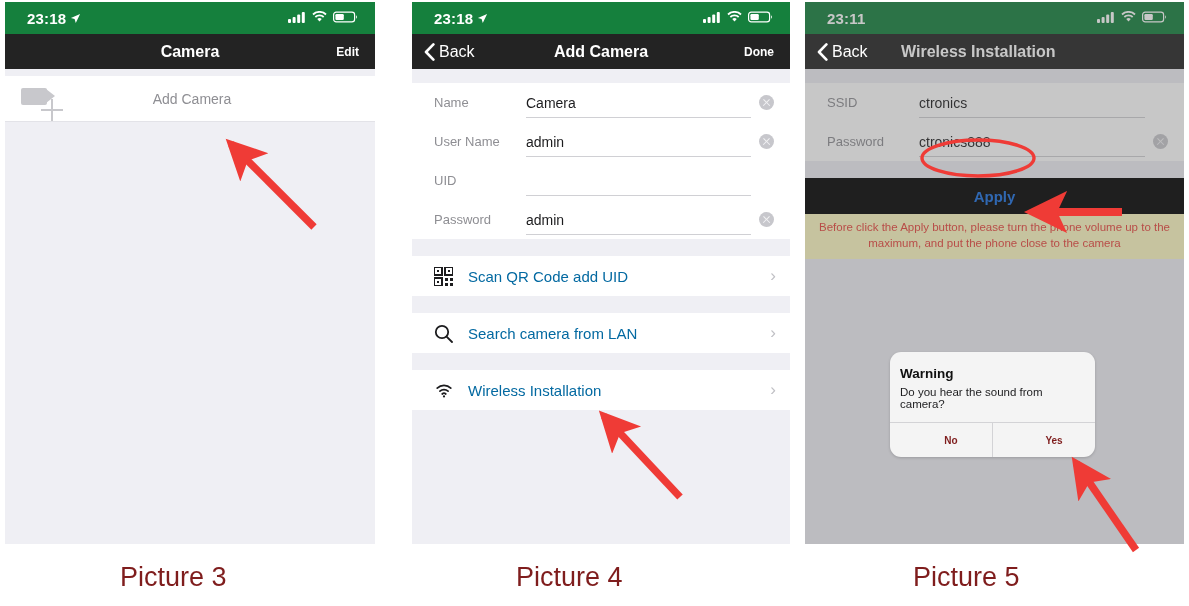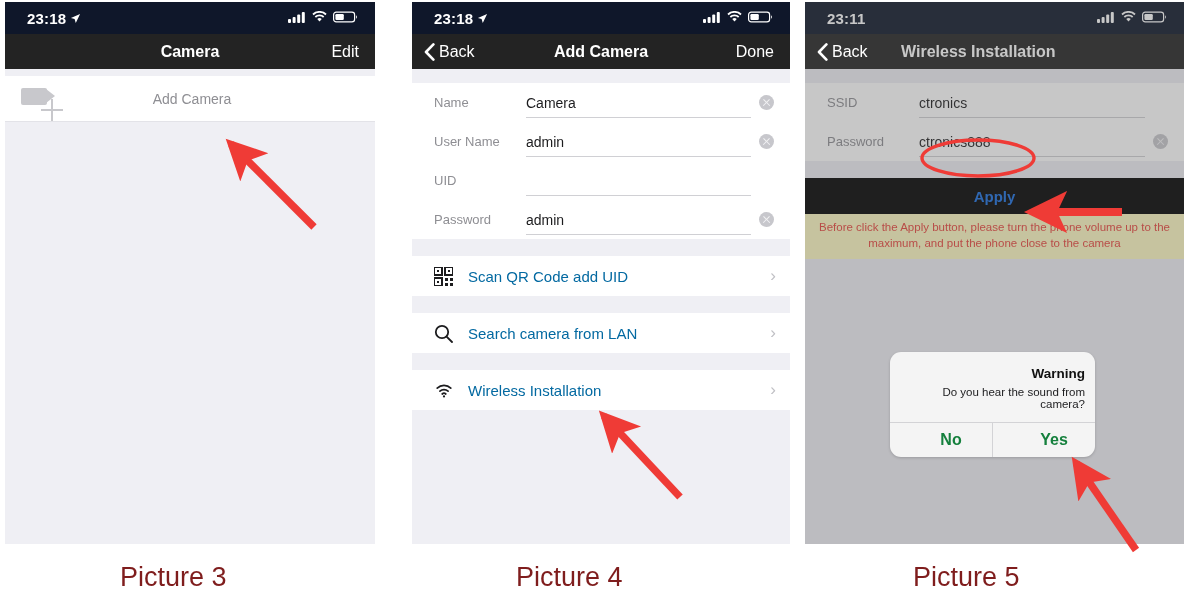--- a/index.html
+++ b/index.html
@@ -13,40 +13,40 @@
   .stage{position:absolute;left:0;top:0;width:1189px;height:606px;}
 
   
   .phone{position:absolute;overflow:hidden;background:#efeff4;}
   #phone1{left:5px;top:2px;width:370px;height:542px;}
   #phone2{left:412px;top:2px;width:378px;height:542px;}
   #phone3{left:805px;top:2px;width:379px;height:542px;}
 
   
   .statusbar{
-    height:32px;background:#0f172a;color:#ffffff;
+    height:32px;background:#15803d;color:#ffffff;
     display:flex;align-items:center;justify-content:space-between;
     padding:0 16px 0 22px;box-sizing:border-box;
   }
   .sb-time{font-size:15px;font-weight:bold;letter-spacing:.2px;display:flex;align-items:center;gap:4px;}
   .sb-right{display:flex;align-items:center;gap:6px;}
   .loc-arrow{display:inline-block;}
 
   
   .navbar{
     height:35px;background:#232323;color:#ffffff;
     display:flex;align-items:center;position:relative;
     padding:0 16px 0 12px;box-sizing:border-box;
   }
   .nav-title{
     position:absolute;left:0;right:0;text-align:center;
     font-size:16px;font-weight:bold;pointer-events:none;
   }
   .nav-left{display:flex;align-items:flex-end;gap:4px;font-size:16px;z-index:2;}
-  .nav-right{margin-left:auto;font-size:16px;font-weight:normal;z-index:2;}
+  .nav-right{margin-left:auto;font-size:12px;font-weight:bold;z-index:2;}
   .nav-title-left{position:absolute;left:96px;font-size:16px;font-weight:bold;}
   .chev-back{display:inline-block;width:11px;height:18px;}
 
   
   .gapbar{background:#efeff4;height:12px;}
   .gapbar.tall{height:17px;}
   .row{
     background:#ffffff;display:flex;align-items:center;
     padding:0 14px;box-sizing:border-box;position:relative;
   }
@@ -97,28 +97,28 @@
   .applytext{color:#1a6fe0;font-size:15px;font-weight:bold;}
   .warnbox{background:#fef9c3;padding:6px 8px 8px 8px;box-sizing:border-box;}
   .warntext{color:#e8473f;font-size:11.5px;line-height:1.35;text-align:center;}
 
   
   .alert{
     position:absolute;left:85px;top:350px;width:205px;
     background:#f4f4f4;border-radius:11px;overflow:hidden;
     box-shadow:0 1px 3px rgba(0,0,0,.18);
   }
-  .alert-body{padding:14px 10px 12px 10px;text-align:right;}
+  .alert-body{padding:14px 10px 12px 10px;text-align:left;}
   .alert-title{font-size:13.5px;font-weight:bold;color:#111;margin-bottom:5px;}
   .alert-msg{font-size:11.5px;color:#1c1c1e;}
   .alert-hr{height:1px;background:#d3d3d6;}
   .alert-actions{display:flex;}
   .alert-btn{
     flex:1;height:34px;display:flex;align-items:center;justify-content:center;
-    color:#15803d;font-size:16px;font-weight:bold;margin-left:20px;
+    color:#7f1d1d;font-size:10px;font-weight:bold;margin-left:20px;
   }
   .alert-vr{width:1px;background:#d3d3d6;}
 
   
   .anno{position:absolute;left:0;top:0;width:1189px;height:606px;pointer-events:none;}
 
   
   .caption{
     position:absolute;font-size:27px;color:#7f1d1d;
     font-family:"Liberation Sans", sans-serif;

